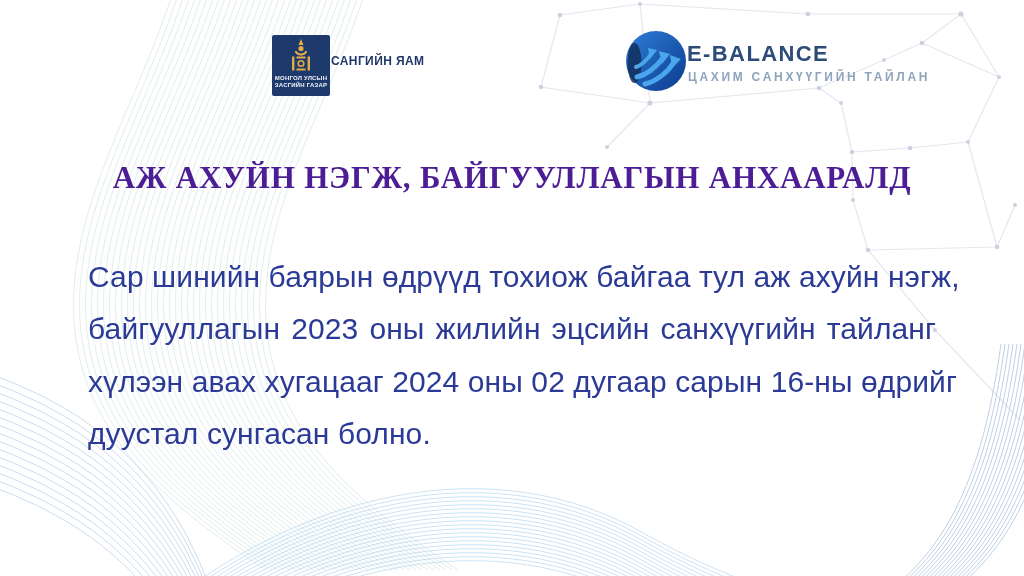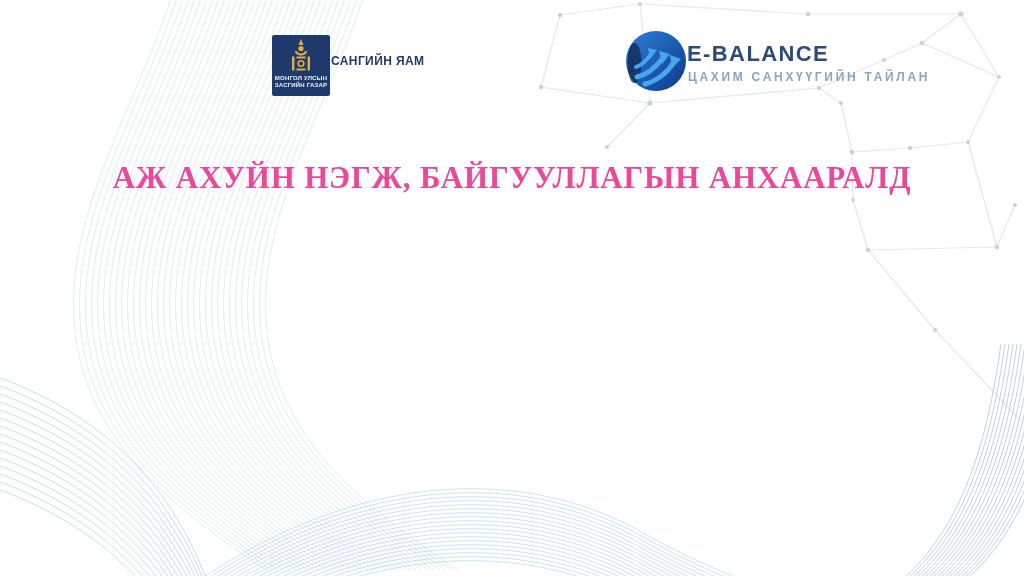--- a/index.html
+++ b/index.html
@@ -31,21 +31,21 @@
   }
   .eb-tagline{
     position:absolute;left:688px;top:70px;z-index:2;
     font-size:12px;font-weight:bold;color:#8da4bc;letter-spacing:2.7px;white-space:nowrap;
   }
 
   
   .title{
     position:absolute;left:0;top:160px;width:1024px;z-index:2;text-align:center;
     font-family:"Liberation Serif","DejaVu Serif",serif;
-    font-size:31px;font-weight:bold;color:#ec4899;letter-spacing:.8px;white-space:nowrap;
+    font-size:31px;font-weight:bold;color:#4c1d95;letter-spacing:.8px;white-space:nowrap;
   }
   .body-text{position:absolute;left:88px;top:260px;width:848px;z-index:2;}
   .body-line{
     display:block;height:52.4px;font-size:30px;color:#2b3a96;
     text-align:justify;text-align-last:justify;white-space:nowrap;letter-spacing:.1px;
   }
   .body-line.last{text-align-last:left;}
 </style>
 </head>
 <body>
@@ -225,14 +225,20 @@
       <polygon points="22,17 31,19 24,28"></polygon>
       <polygon points="33,20 44,23 36,33"></polygon>
       <polygon points="44,24 55,28 46,37"></polygon>
     </g>
   </svg>
   <div class="eb-name">E-BALANCE</div>
   <div class="eb-tagline">ЦАХИМ САНХҮҮГИЙН ТАЙЛАН</div>
 
   <div class="title">АЖ АХУЙН НЭГЖ, БАЙГУУЛЛАГЫН АНХААРАЛД</div>
 
+  <div class="body-text">
+    <div class="body-line">Сар шинийн баярын өдрүүд тохиож байгаа тул аж ахуйн нэгж,</div>
+    <div class="body-line">байгууллагын 2023 оны жилийн эцсийн санхүүгийн тайланг</div>
+    <div class="body-line">хүлээн авах хугацааг 2024 оны 02 дугаар сарын 16-ны өдрийг</div>
+    <div class="body-line last">дуустал сунгасан болно.</div>
+  </div>
 
 </div>
 
 </body></html>

